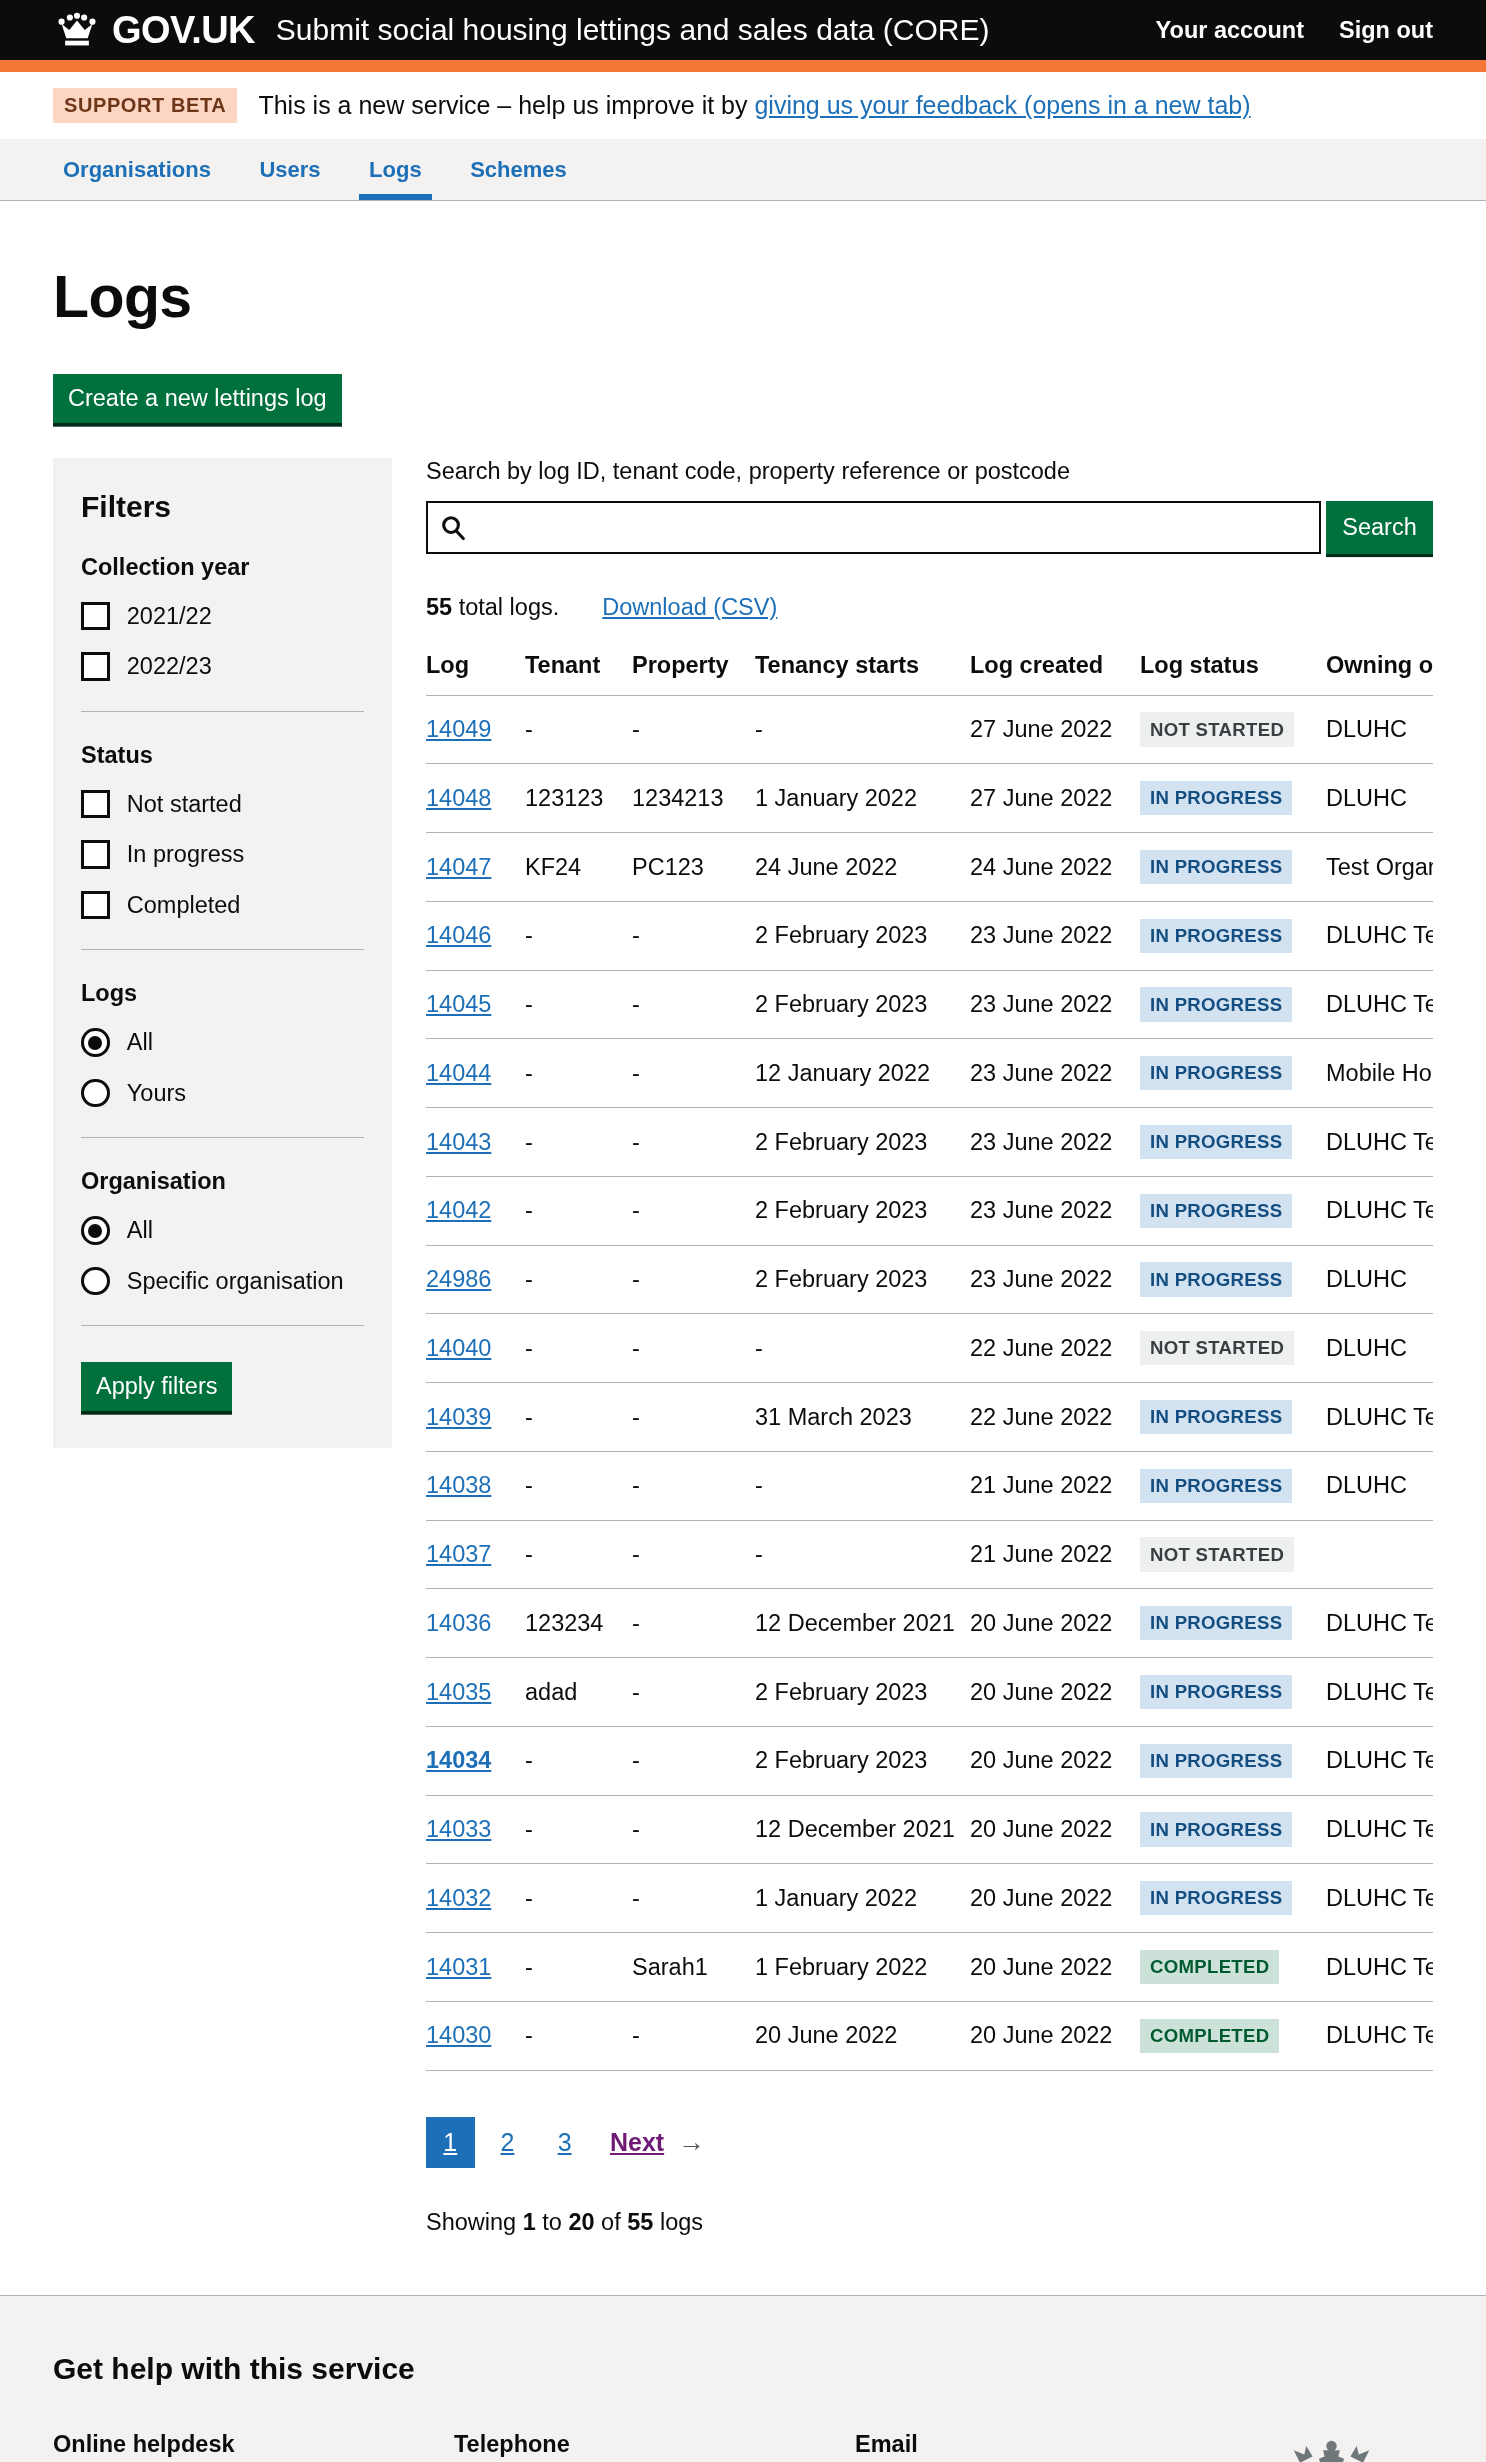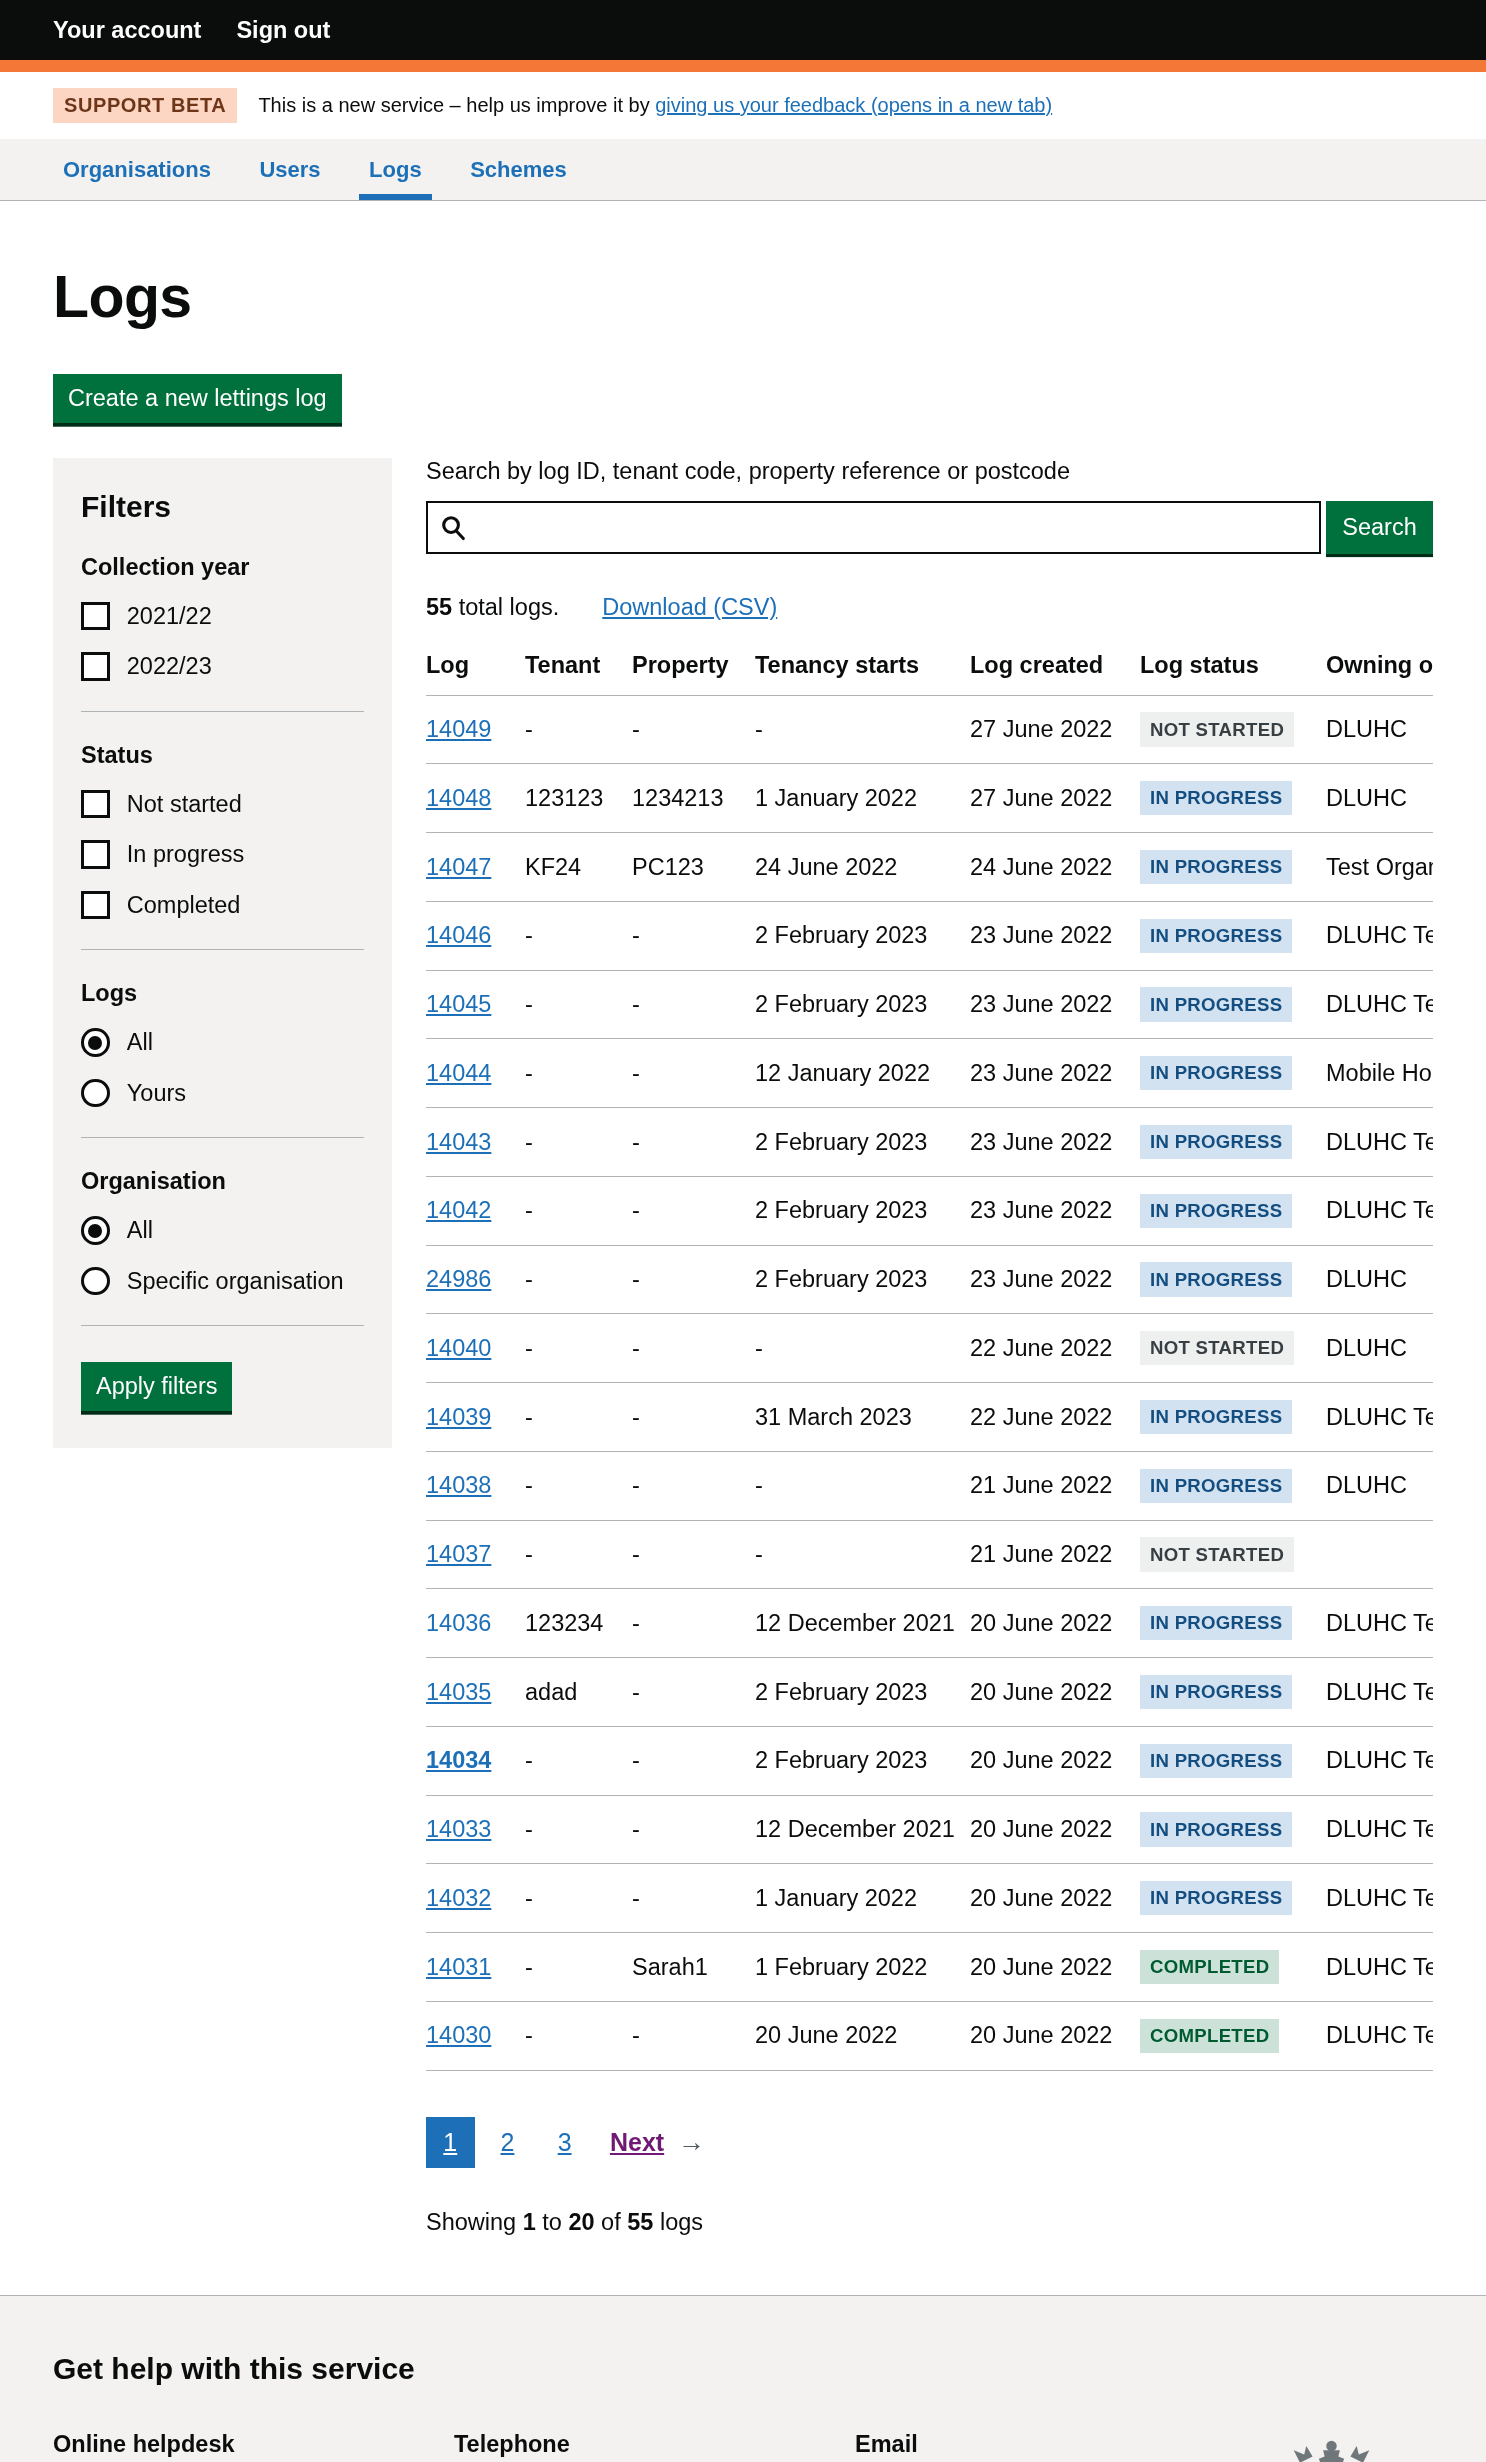--- a/index.html
+++ b/index.html
@@ -31,21 +31,21 @@
   .header-right { display: flex; align-items: center; gap: 35px; }
   .header-link { color:#fff; font-weight: 700; font-size: 23.5px; text-decoration: none; white-space: nowrap; }
 
   
   .phase-banner { padding: 16px 53px; display: flex; align-items: center; background:#fff; }
   .phase-tag {
     background: #fcd6c3; color: #6e3619;
     font-weight: 700; font-size: 20px; letter-spacing: 0.6px;
     padding: 6.2px 11px; margin-right: 21px; white-space: nowrap;
   }
-  .phase-text { font-size: 20px; }
+  .phase-text { font-size: 25px; }
   .phase-text a { color: #1d70b8; }
 
   
   .primary-nav { background:#f3f2f1; padding: 0 53px; border-bottom: 1.9px solid #b1b4b6; }
   .nav-item {
     display: inline-block; color: #1d70b8; font-weight: 700; font-size: 22px;
     text-decoration: none; padding: 17.3px 10px 11px; border-bottom: 6.2px solid transparent;
     margin-right: 28.5px;
   }
   .nav-item.active { border-bottom-color: #1d70b8; }
@@ -132,20 +132,33 @@
   .fcol-2 { width: 401px; }
   .fcol-3 { flex: 1; }
   .fcol h3 { font-size: 23.5px; font-weight: 700; margin: 0 0 22px; }
   .crown-col { width: 204px; flex: none; display: flex; flex-direction: column; align-items: center; }
   .coat-of-arms { width: 105px; height: 133px; }
 </style>
 <title>Submit social housing lettings and sales data (CORE)</title></head>
 <body>
 
 <header class="govuk-header">
+  <div class="header-left">
+    <svg class="crown-logo" viewBox="0 0 40 32" fill="#ffffff">
+      <circle cx="7" cy="9" r="2.6"></circle>
+        <circle cx="14" cy="5.5" r="2.6"></circle>
+        <circle cx="20" cy="4" r="2.6"></circle>
+        <circle cx="26" cy="5.5" r="2.6"></circle>
+        <circle cx="33" cy="9" r="2.6"></circle>
+      <path d="M7 11 L11 23 L29 23 L33 11 L26.5 16 L20 8 L13.5 16 Z"></path>
+      <rect x="10" y="25" width="20" height="4"></rect>
+    </svg>
+    <span class="logotype">GOV.UK</span>
+    <span class="service-name">Submit social housing lettings and sales data (CORE)</span>
+  </div>
   <div class="header-right">
     <a class="header-link">Your account</a>
     <a class="header-link">Sign out</a>
   </div>
 </header>
 
 <div class="phase-banner">
   <span class="phase-tag">SUPPORT BETA</span>
   <span class="phase-text">
     <span>This is a new service – help us improve it by </span><a style="text-decoration:underline;">giving us your feedback (opens in a new tab)</a>

